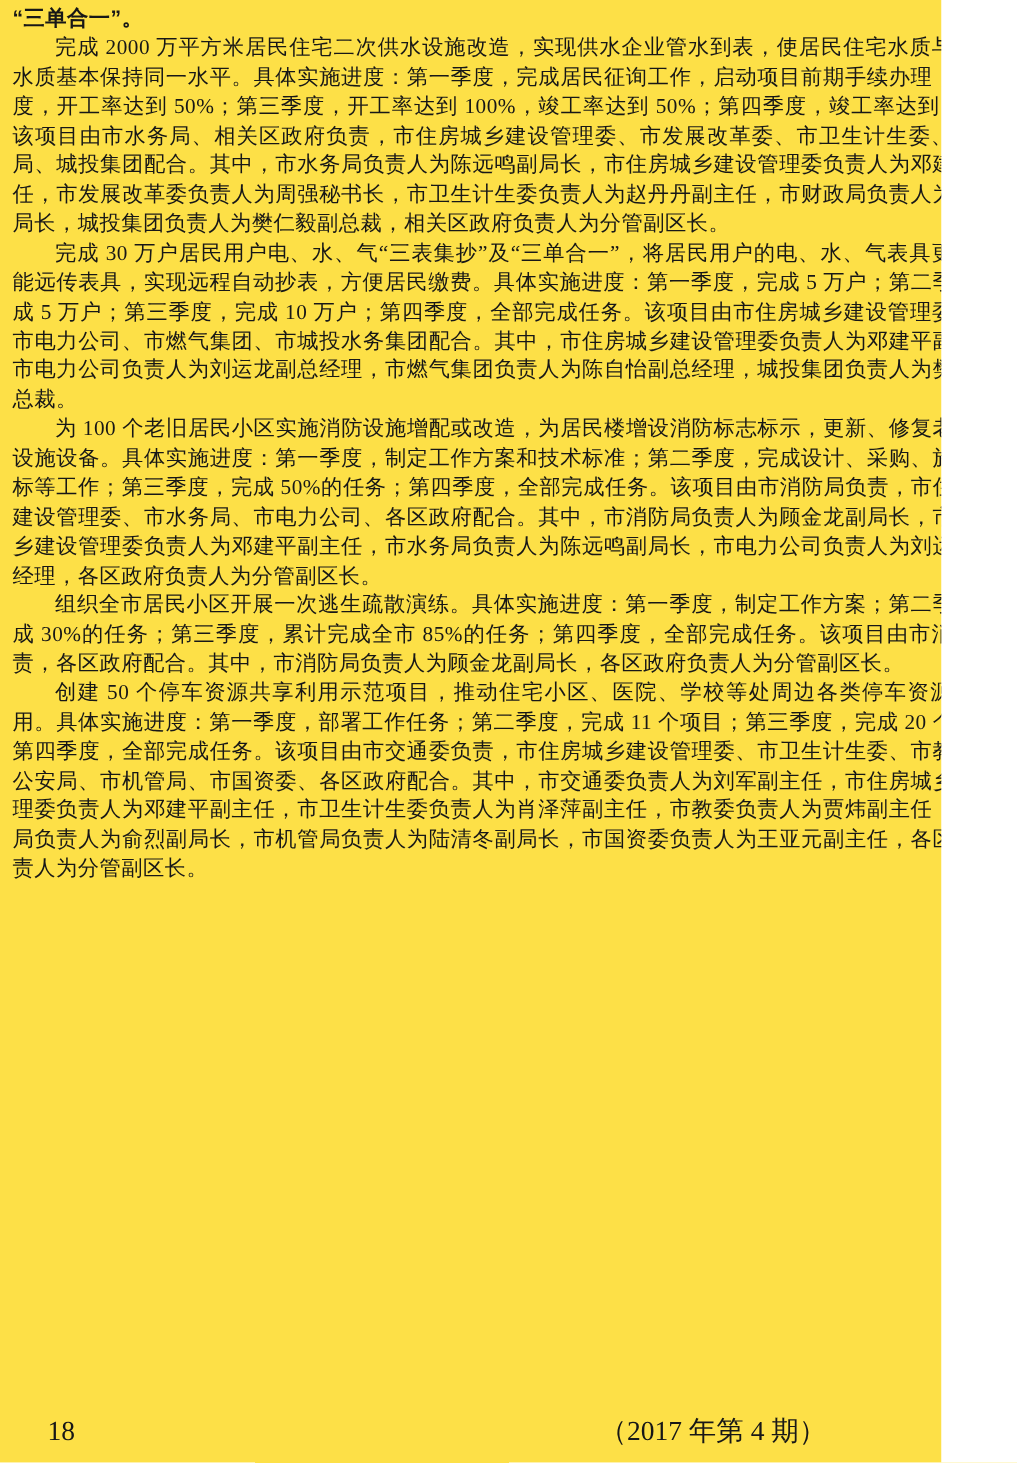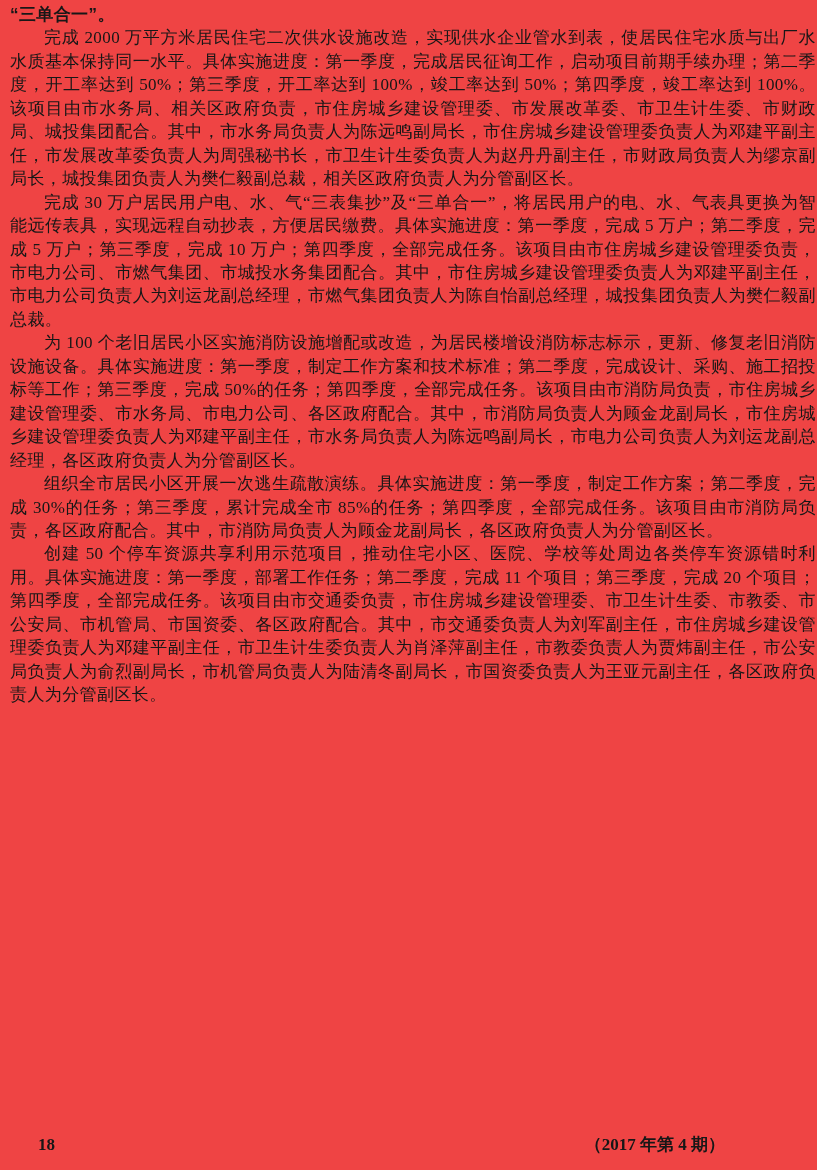--- a/index.html
+++ b/index.html
@@ -2,23 +2,23 @@
 <html><head>
 <meta charset="utf-8">
 <style>
   html, body {
     margin: 0;
     padding: 0;
     background: #ffffff;
   }
   .page {
     position: relative;
-    width: 817px;
+    width: 753px;
     height: 1170px;
-    background: #ef4444;
+    background: #fde047;
     overflow: hidden;
     font-family: "Liberation Serif", "DejaVu Serif", serif;
     color: #171717;
   }
   .content {
     position: absolute;
     top: 3px;
     left: 10px;
     width: 806px;
     font-size: 17px;
@@ -36,23 +36,22 @@
   p.para.bold {
     font-weight: 700;
     font-family: "Liberation Sans", "DejaVu Sans", sans-serif;
   }
   .footer {
     position: absolute;
     left: 10px;
     right: 12px;
     bottom: 14px;
     height: 22px;
-    font-size: 17px;
+    font-size: 22px;
     line-height: 22px;
-    font-weight: bold;
   }
   .page-num {
     position: absolute;
     left: 28px;
     top: 0;
   }
   .issue {
     display: block;
     text-align: right;
     margin-right: 80px;

